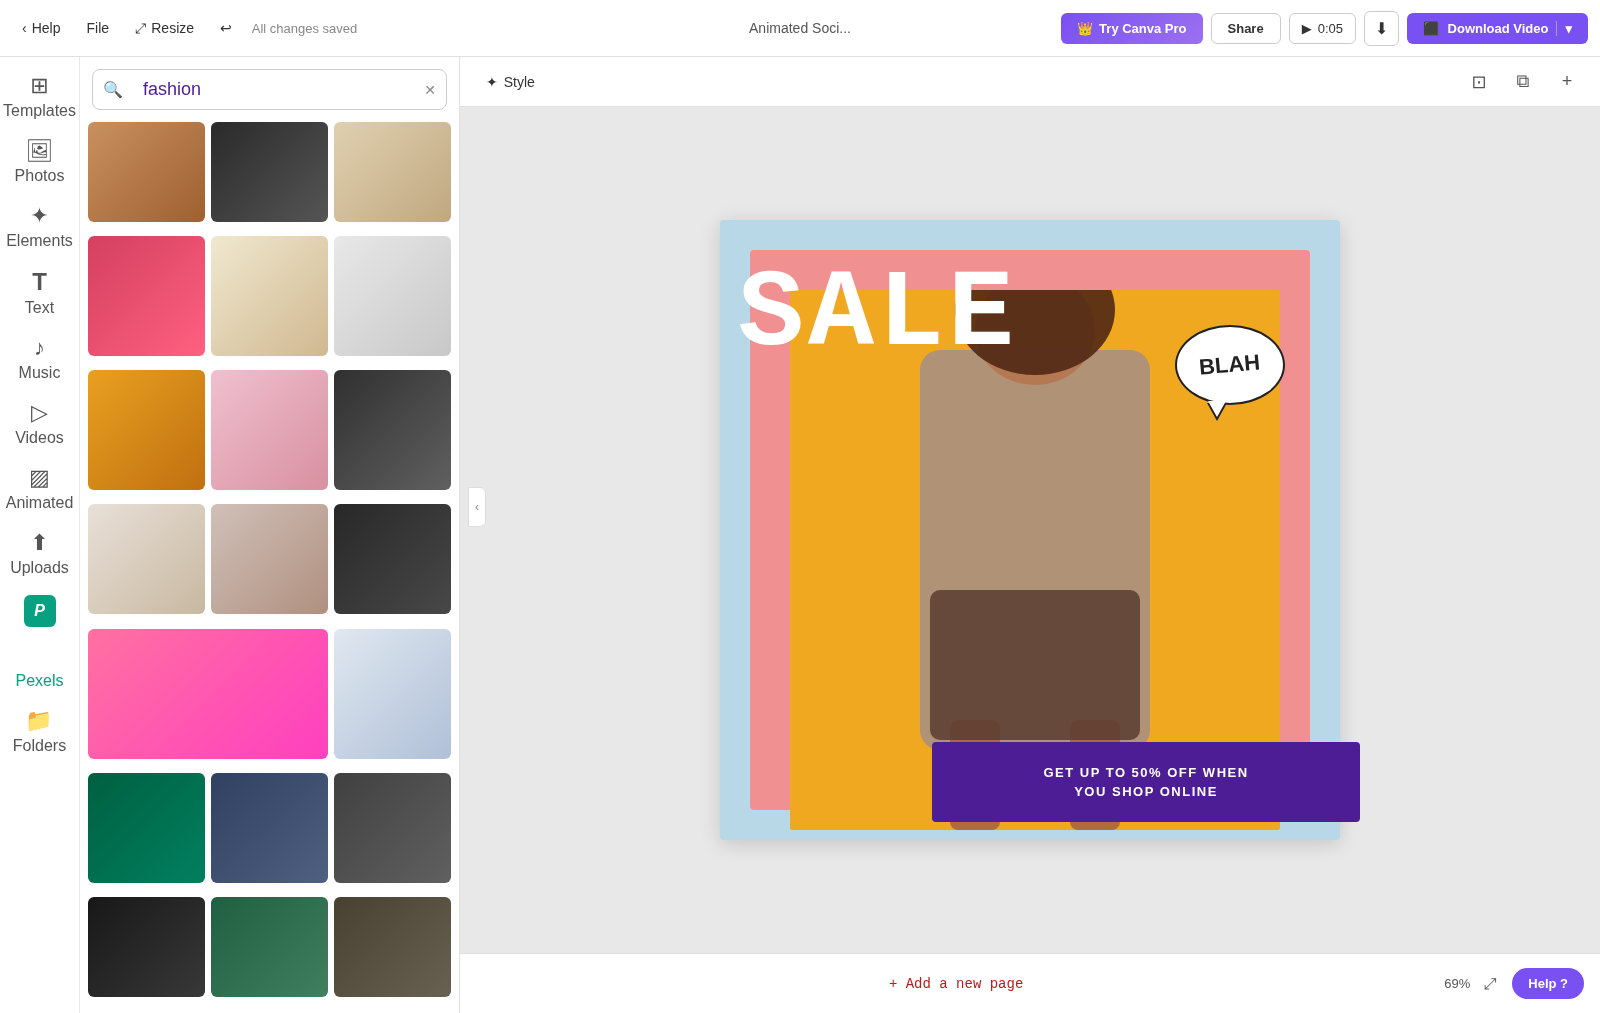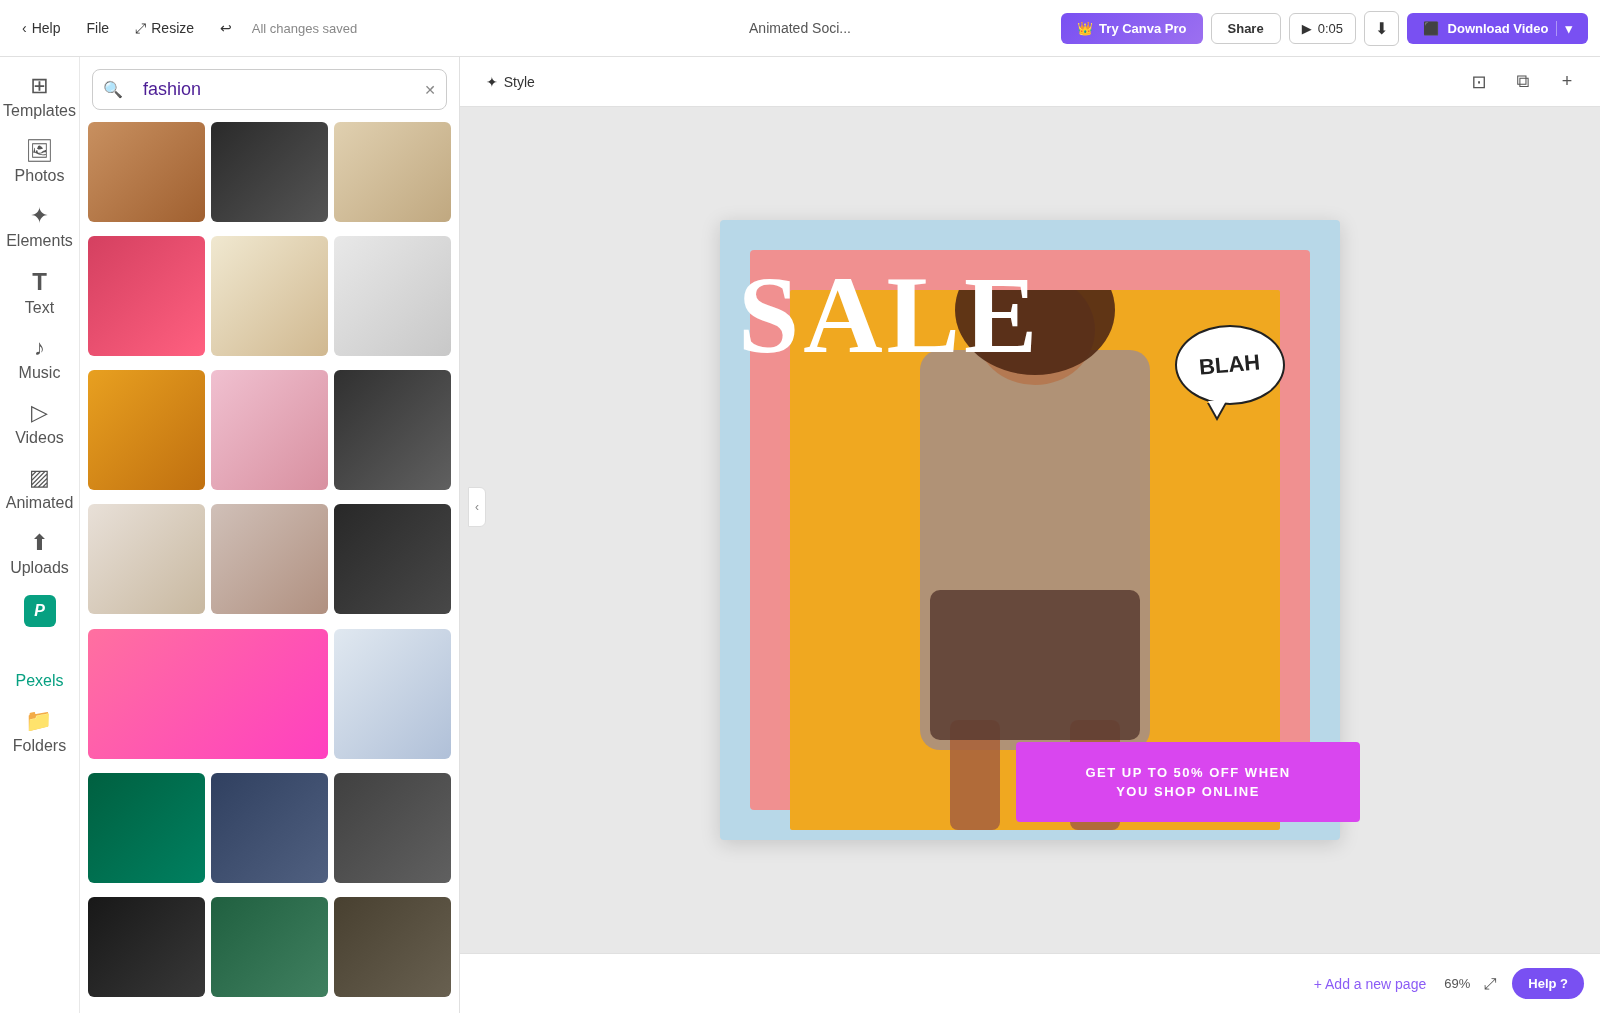--- a/index.html
+++ b/index.html
@@ -193,21 +193,21 @@
       width: 490px; height: 540px;
       background: #f0a820;
       border-radius: 2px;
       overflow: hidden;
     }
 
     
     .sale-text {
       position: absolute; top: 40px; left: 18px;
       font-size: 110px; font-weight: 900; color: white;
-      font-family: Liberation Serif, serif;
+      font-family: Liberation Mono, monospace;
       letter-spacing: 4px; line-height: 1;
       text-shadow: none;
       z-index: 10;
     }
 
     
     .speech-bubble {
       position: absolute; top: 105px; right: 55px;
       width: 110px; height: 80px;
       background: white; border-radius: 50%;
@@ -233,39 +233,39 @@
     .blah-text {
       font-size: 22px; font-weight: 900; color: #222;
       font-family: Arial Black, sans-serif;
       transform: rotate(-5deg);
       line-height: 1.1; text-align: center;
     }
 
     
     .bottom-banner {
       position: absolute; bottom: 18px; right: -20px;
-      width: 344px; height: 80px;
-      background: #d946ef; border-radius: 4px;
+      width: 428px; height: 80px;
+      background: #4c1d95; border-radius: 4px;
       display: flex; align-items: center; justify-content: center;
       z-index: 20;
     }
     .banner-text {
       font-size: 13px; font-weight: 700; color: white;
       text-align: center; letter-spacing: 1.5px;
       text-transform: uppercase; line-height: 1.5;
     }
 
     
     .bottom-bar {
       height: 60px; background: #ffffff; border-top: 1px solid #e0e0e0;
       display: flex; align-items: center; padding: 0 16px; gap: 8px;
     }
     .add-page-btn {
-      flex: 1; text-align: right; font-size: 14px; color: #8b5cf6;
-      cursor: pointer; padding: 10px; border-radius: 6px;
+      flex: 1; text-align: center; font-size: 14px; color: #b91c1c;
+      cursor: pointer; padding: 10px; border-radius: 6px; font-family: Liberation Mono, monospace;
     }
     .zoom-controls {
       display: flex; align-items: center; gap: 6px; font-size: 13px; color: #555;
     }
     .zoom-btn {
       width: 28px; height: 28px; border: none; background: none;
       border-radius: 4px; cursor: pointer; font-size: 16px; color: #555;
       display: flex; align-items: center; justify-content: center;
     }
     .btn-help {

